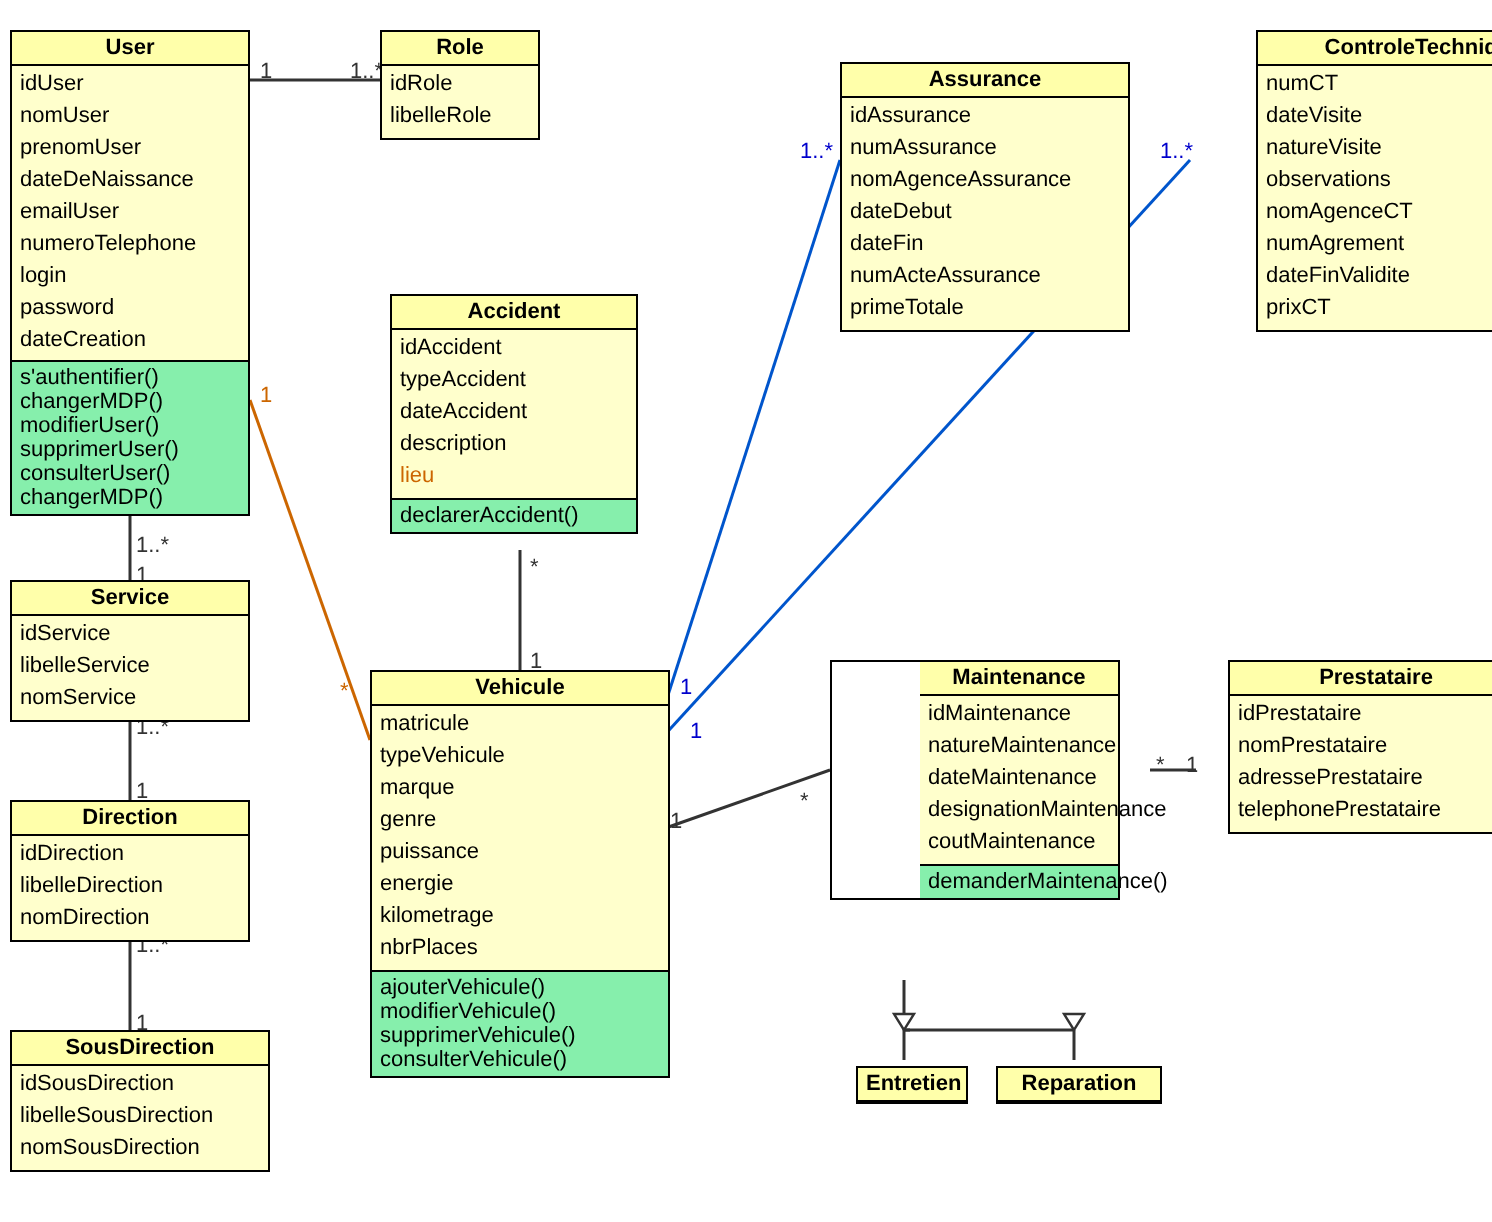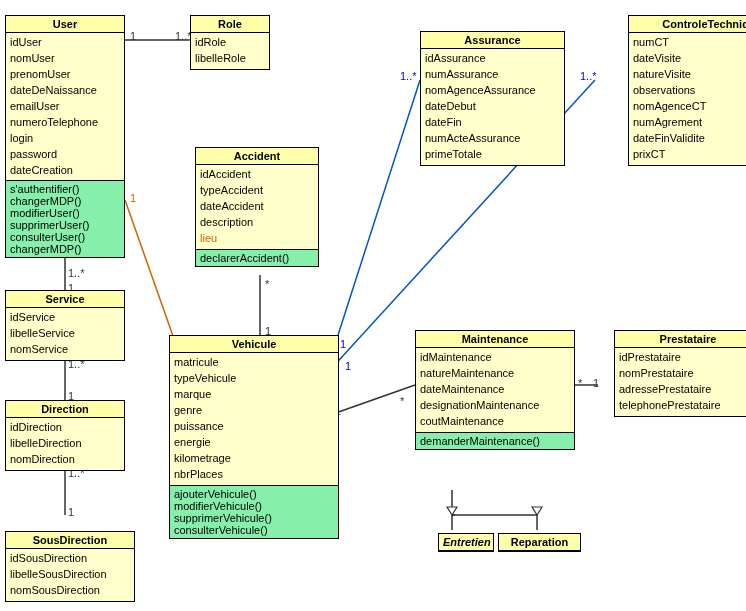--- a/index.html
+++ b/index.html
@@ -161,21 +161,21 @@
 
 <div class="uml-box" style="left:5px;top:400px;width:120px;">
   <div class="uml-header">Direction</div>
   <div class="uml-body">
     <div>idDirection</div>
     <div>libelleDirection</div>
     <div>nomDirection</div>
   </div>
 </div>
 
-<div class="uml-box" style="left:5px;top:515px;width:130px;margin-top:16px;">
+<div class="uml-box" style="left:5px;top:515px;width:130px;">
   <div class="uml-header">SousDirection</div>
   <div class="uml-body">
     <div>idSousDirection</div>
     <div>libelleSousDirection</div>
     <div>nomSousDirection</div>
   </div>
 </div>
 
 <div class="uml-box" style="left:195px;top:147px;width:124px;">
   <div class="uml-header">Accident</div>
@@ -184,21 +184,21 @@
     <div>typeAccident</div>
     <div>dateAccident</div>
     <div>description</div>
     <div style="color:#cc6600;">lieu</div>
   </div>
   <div class="uml-section">
     <div>declarerAccident()</div>
   </div>
 </div>
 
-<div class="uml-box" style="left:169px;top:335px;width:170px;">
+<div class="uml-box" style="left:185px;top:335px;width:150px;">
   <div class="uml-header">Vehicule</div>
   <div class="uml-body">
     <div>matricule</div>
     <div>typeVehicule</div>
     <div>marque</div>
     <div>genre</div>
     <div>puissance</div>
     <div>energie</div>
     <div>kilometrage</div>
     <div>nbrPlaces</div>
@@ -231,21 +231,21 @@
     <div>dateVisite</div>
     <div>natureVisite</div>
     <div>observations</div>
     <div>nomAgenceCT</div>
     <div>numAgrement</div>
     <div>dateFinValidite</div>
     <div>prixCT</div>
   </div>
 </div>
 
-<div class="uml-box" style="left:415px;top:330px;width:160px;">
+<div class="uml-box" style="left:415px;top:330px;width:145px;padding-left:44px;">
   <div class="uml-header">Maintenance</div>
   <div class="uml-body">
     <div>idMaintenance</div>
     <div>natureMaintenance</div>
     <div>dateMaintenance</div>
     <div>designationMaintenance</div>
     <div>coutMaintenance</div>
   </div>
   <div class="uml-section">
     <div>demanderMaintenance()</div>
@@ -255,19 +255,19 @@
 <div class="uml-box" style="left:614px;top:330px;width:148px;">
   <div class="uml-header">Prestataire</div>
   <div class="uml-body">
     <div>idPrestataire</div>
     <div>nomPrestataire</div>
     <div>adressePrestataire</div>
     <div>telephonePrestataire</div>
   </div>
 </div>
 
-<div class="uml-box" style="left:438px;top:533px;width:56px;font-style:italic;">
+<div class="uml-box" style="left:428px;top:533px;width:56px;">
   <div class="uml-header">Entretien</div>
 </div>
 
 <div class="uml-box" style="left:498px;top:533px;width:83px;">
   <div class="uml-header">Reparation</div>
 </div>
 
 </body></html>

